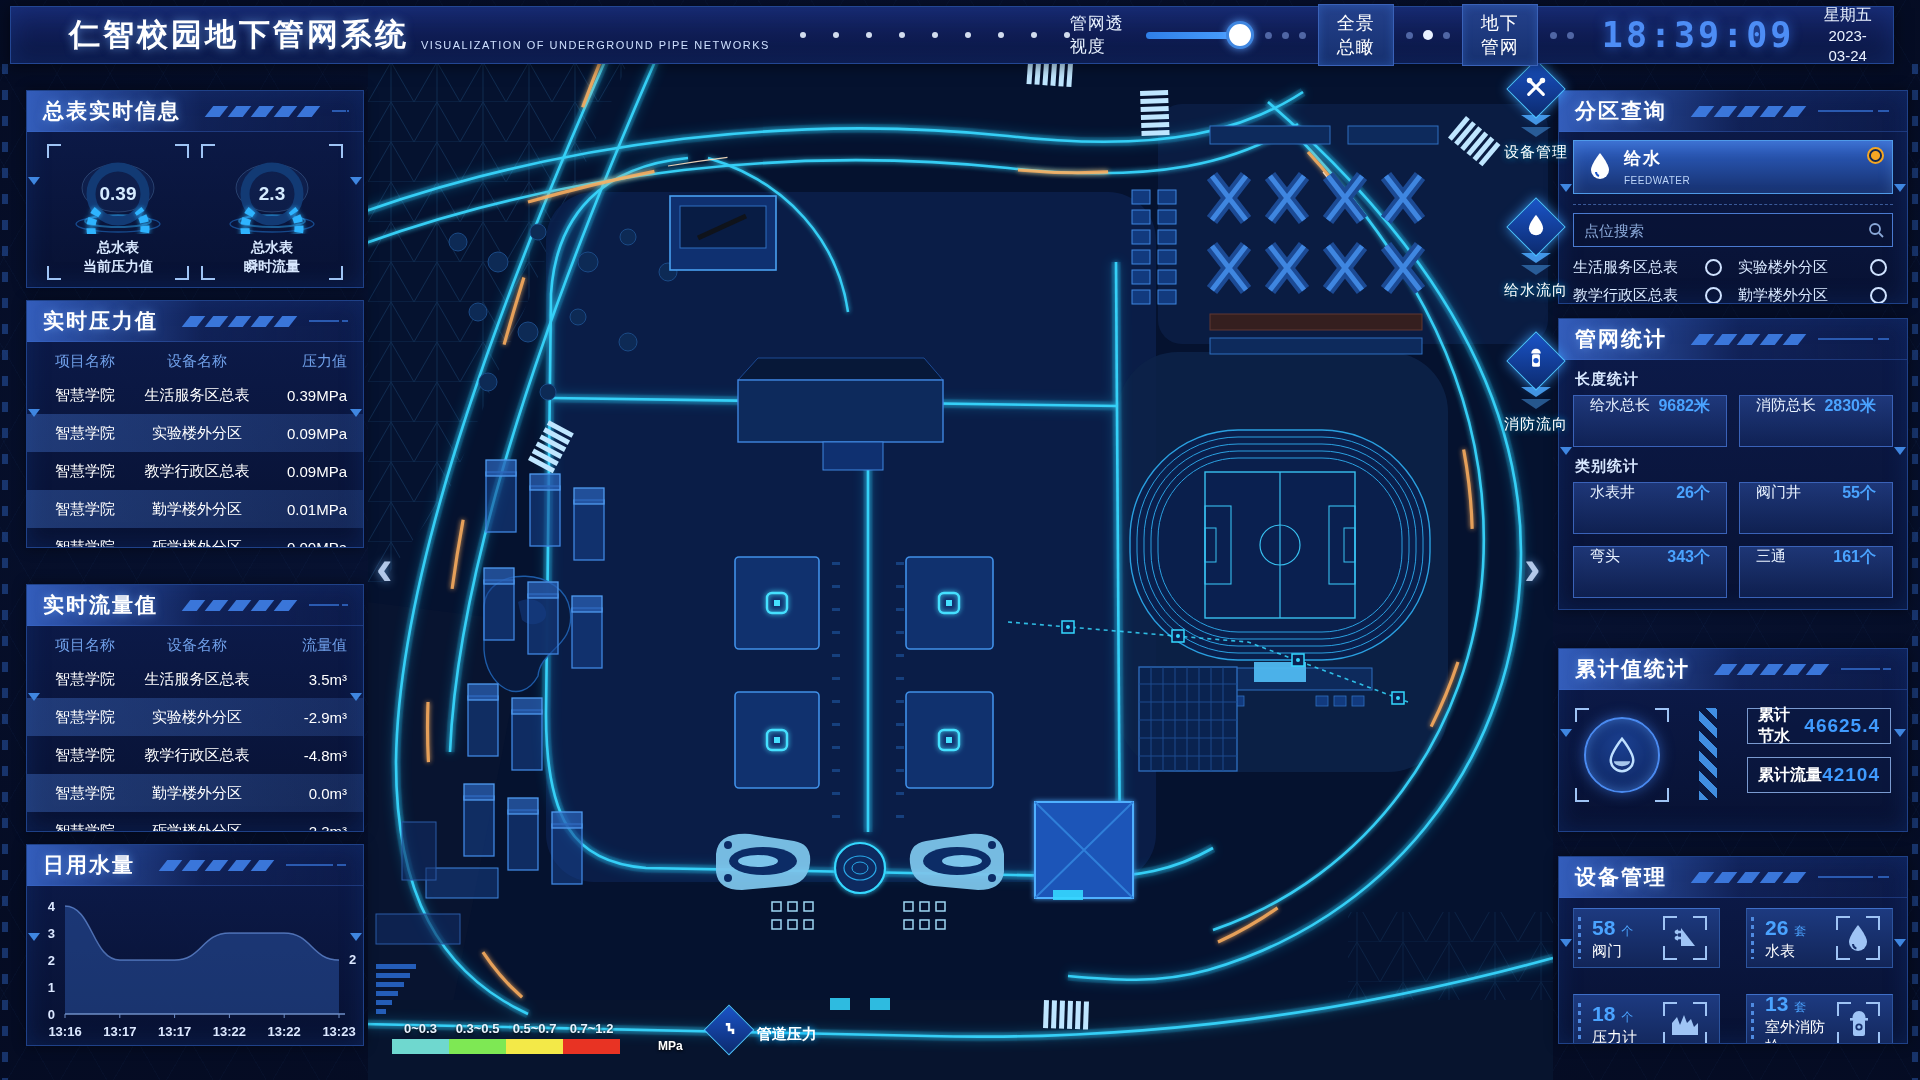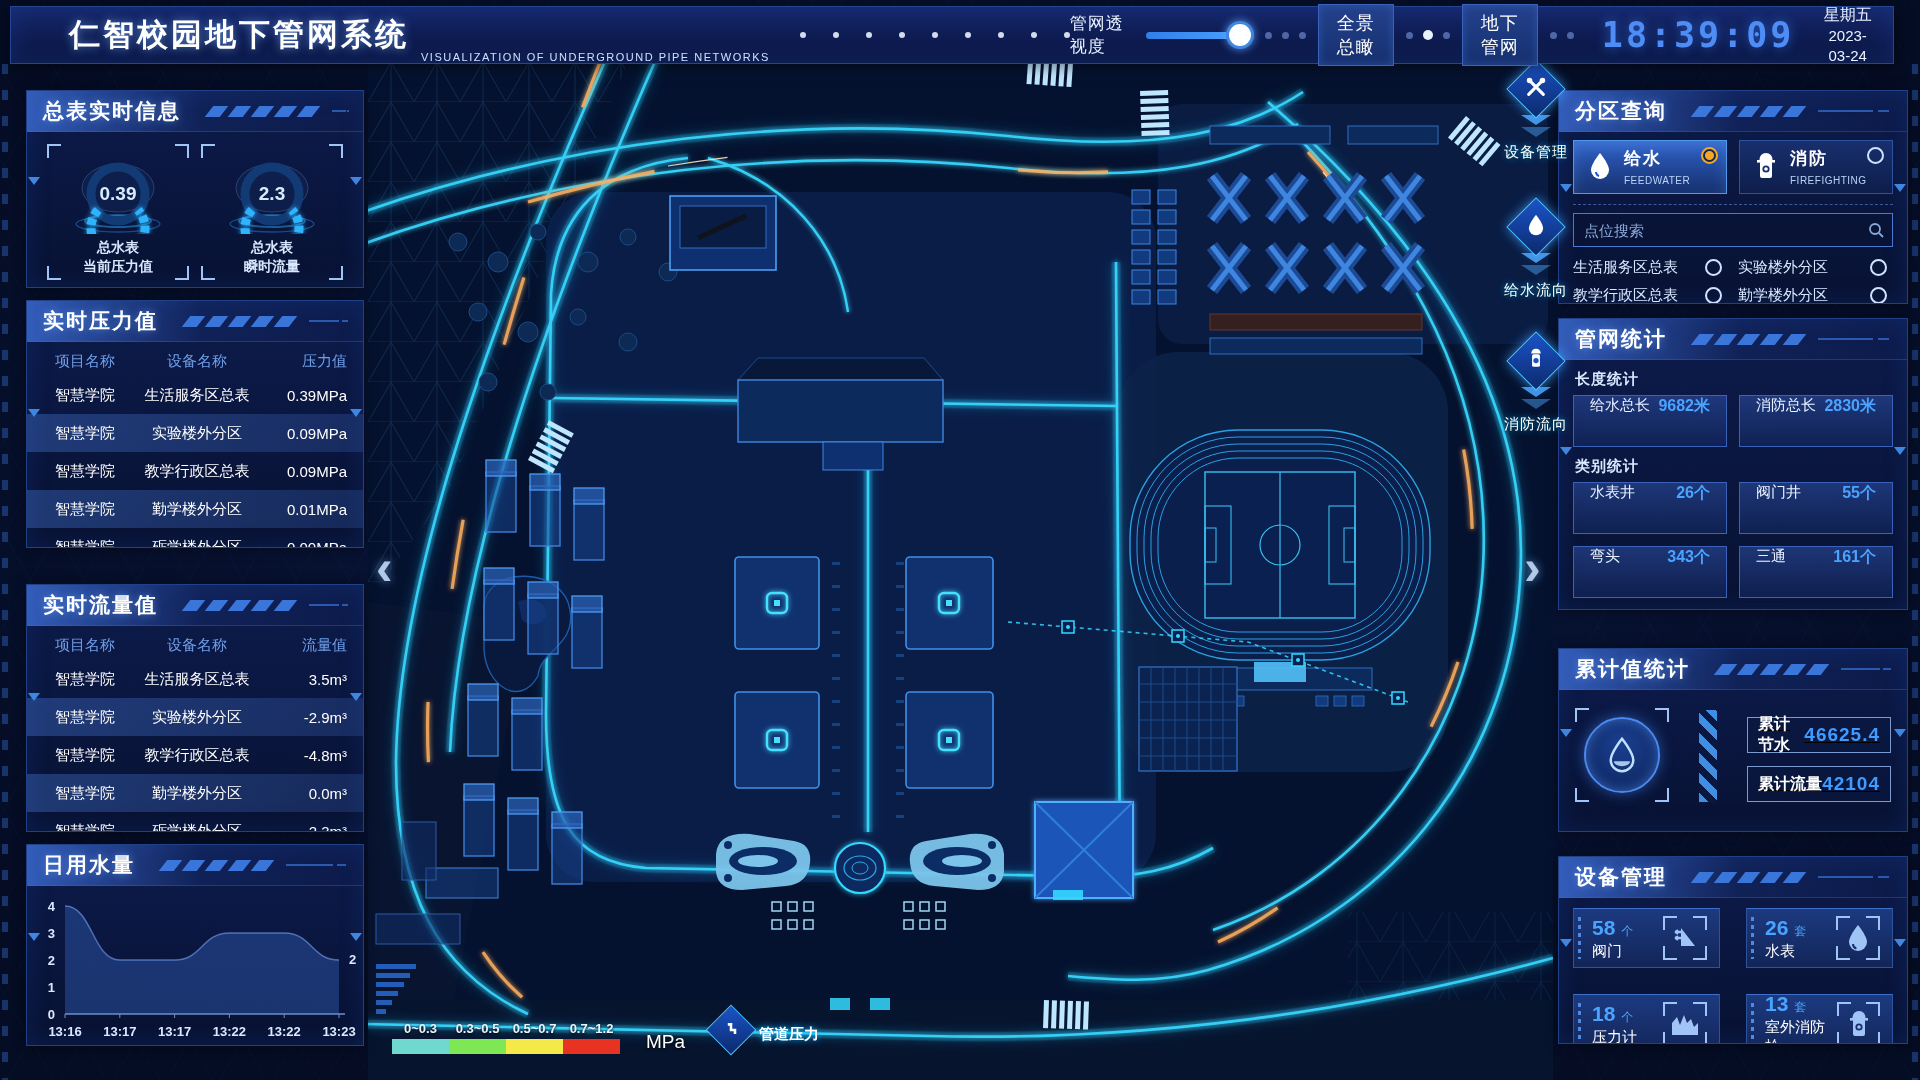--- a/index.html
+++ b/index.html
@@ -19,21 +19,21 @@
     background:repeating-linear-gradient(180deg,#2a5ab0 0 10px,transparent 10px 26px);opacity:.5;}
   .edge.l{left:2px}.edge.r{right:2px}
 
   
   #header{position:absolute;top:6px;left:10px;right:26px;height:56px;z-index:30;
     background:linear-gradient(180deg,#16266a,#0d1a4c 70%,#0b1743);
     border:1px solid #234693;display:flex;align-items:center;
     box-shadow:0 2px 14px rgba(0,0,0,.5), inset 0 0 24px rgba(30,70,160,.35);}
   .title-zh{margin-left:58px;font-size:31px;font-weight:bold;color:#fff;letter-spacing:3px;
     text-shadow:0 0 10px rgba(120,180,255,.7);white-space:nowrap;}
-  .title-en{margin-left:12px;font-size:11px;color:#cfe0ff;letter-spacing:1.5px;align-self:flex-end;margin-bottom:0;white-space:nowrap;}
+  .title-en{margin-left:12px;font-size:11px;color:#cfe0ff;letter-spacing:1.5px;align-self:flex-end;margin-bottom:12px;white-space:nowrap;}
   .hdots{display:flex;gap:27px;margin-left:30px;align-self:center;}
   .hdots i{width:6px;height:6px;border-radius:50%;background:#e8f2ff;opacity:.9;}
   .hright{margin-left:auto;display:flex;align-items:center;gap:12px;padding-right:12px;}
   .sl-label{color:#e8f2ff;font-size:17px;letter-spacing:1px;}
   .slider{position:relative;width:150px;height:7px;background:#0a2a6e;border-radius:4px;}
   .sl-fill{position:absolute;left:0;top:0;height:100%;background:linear-gradient(90deg,#2f7fe8,#4aa0ff);border-radius:4px;}
   .sl-knob{position:absolute;top:50%;transform:translate(-50%,-50%);width:22px;height:22px;border-radius:50%;
     background:#fff;border:3px solid #3f86e0;box-shadow:0 0 8px rgba(90,160,255,.9);}
   .dotgrp{display:flex;gap:10px;align-items:center;}
   .dotgrp i{width:7px;height:7px;border-radius:50%;background:#6c86c8;opacity:.7;}
@@ -108,21 +108,21 @@
 
   .sublbl{color:#d8e8ff;font-size:15px;font-weight:bold;padding:10px 16px 6px;letter-spacing:1px;}
   .statgrid{display:grid;grid-template-columns:1fr 1fr;gap:12px;padding:0 14px;}
   .statbox{height:50px;display:flex;align-items:flex-start;justify-content:space-between;padding:0 16px;
     background:linear-gradient(180deg,rgba(47,82,168,.55),rgba(20,42,100,.55));border:1px solid #3a62b8;}
   .statbox .lb{color:#e8f2ff;font-size:15px;}
   .statbox .vl{color:#4aa3ff;font-size:16px;font-weight:bold;}
   .statgrid.clip{margin-top:12px;}
 
   
-  .cumrow{display:flex;align-items:flex-end;gap:30px;padding:18px 16px 0;text-decoration:underline;}
+  .cumrow{display:flex;align-items:flex-start;gap:30px;padding:18px 16px 0;}
   .cicon{position:relative;width:94px;height:94px;flex:none;display:flex;align-items:center;justify-content:center;}
   .cicon .ring{width:72px;height:72px;border-radius:50%;border:2px solid #4a8af0;
     background:radial-gradient(circle at 50% 35%,#1a3f90,#0d2258);display:flex;align-items:center;justify-content:center;
     box-shadow:0 0 14px rgba(70,140,255,.5), inset 0 0 12px rgba(90,160,255,.5);}
   .stripes{width:18px;height:92px;flex:none;background:repeating-linear-gradient(45deg,#4aa3ff 0 7px,#0a1840 7px 14px);opacity:.85;}
   .cvals{flex:1;display:flex;flex-direction:column;gap:13px;}
   .cval{height:34px;border:1px solid #7a9ad0;display:flex;align-items:center;justify-content:space-between;padding:0 10px;background:rgba(10,24,64,.5);}
   .cval .lb{color:#fff;font-size:16px;font-weight:bold;}
   .cval .vl{color:#3f9bff;font-size:19px;font-weight:bold;letter-spacing:1px;}
 
@@ -148,21 +148,21 @@
   .mtool .chev{width:0;height:0;margin:5px auto 0;border-left:15px solid transparent;border-right:15px solid transparent;border-top:10px solid rgba(80,170,255,.85);}
   .mtool .chev.c2{margin-top:2px;border-top-color:rgba(80,170,255,.45);}
   .mtool .lb{margin-top:6px;color:#fff;font-size:15px;letter-spacing:1px;text-shadow:0 0 6px #0af,0 1px 3px #000;}
   .marrow{position:absolute;z-index:25;color:rgba(205,225,255,.85);font-size:50px;font-weight:bold;line-height:1;cursor:pointer;
     text-shadow:0 0 10px rgba(120,190,255,.7);user-select:none;}
   
   #legend{position:absolute;left:392px;top:1012px;z-index:26;display:flex;align-items:flex-end;gap:0;}
   .lcell{width:57px;text-align:center;}
   .lcell .llabel{color:#eaf4ff;font-size:13px;font-weight:bold;display:block;margin-bottom:3px;text-shadow:0 1px 3px #000;}
   .lcell .lbar{display:block;height:15px;}
-  .lunit{color:#fff;font-size:19px;font-weight:normal;margin:0 0 1px 26px;text-shadow:0 1px 3px #000;}
+  .lunit{color:#fff;font-size:12px;font-weight:bold;margin:0 0 1px 38px;text-shadow:0 1px 3px #000;}
   .pice{margin:0 0 0 28px;display:flex;align-items:flex-end;gap:10px;}
   .pdia{position:relative;width:34px;height:34px;transform:rotate(45deg);background:linear-gradient(135deg,#1a54c8,#0c2a6e);
     border:1px solid #4ac0ff;display:flex;align-items:center;justify-content:center;margin-bottom:6px;}
   .pdia svg{transform:rotate(-45deg);}
   .plb{color:#fff;font-size:15px;font-weight:bold;margin-bottom:10px;text-shadow:0 0 6px #0af;}
 </style>
 </head>
 <body>
 
 <div class="edge l"></div>
@@ -763,34 +763,20 @@
       <span class="ticon">
         <svg width="24" height="28" viewBox="0 0 24 28">
             <path d="M12 1 C12 1 3 12 3 18 a9 9 0 0 0 18 0 C21 12 12 1 12 1 Z" fill="#fff"></path>
             <path d="M8 20 a4.5 4.5 0 0 0 3 4" stroke="#1a54c8" stroke-width="2" fill="none"></path>
           </svg>
       </span>
       <span><span class="zh">给水</span><br>
       <span class="en">FEEDWATER</span></span>
       <span class="radio"></span>
     </div>
-    <div class="tab">
-      <span class="ticon">
-        <svg width="24" height="28" viewBox="0 0 24 28">
-            <rect x="6" y="9" width="12" height="17" rx="2" fill="#fff"></rect>
-            <path d="M12 1 C8 1 5.5 4 5.5 8 L18.5 8 C18.5 4 16 1 12 1 Z" fill="#fff"></path>
-            <rect x="3" y="8" width="18" height="2.6" fill="#fff"></rect>
-            <circle cx="12" cy="17" r="3.6" fill="#16306e"></circle>
-            <circle cx="12" cy="17" r="1.8" fill="#fff"></circle>
-          </svg>
-      </span>
-      <span><span class="zh">消防</span><br>
-      <span class="en">FIREFIGHTING</span></span>
-      <span class="radio"></span>
-    </div>
   </div>
   <div class="dashsep"></div>
   <div class="search">
     <input type="text" placeholder="点位搜索" style="">
     <svg width="16" height="16" viewBox="0 0 16 16">
         <circle cx="7" cy="7" r="5" fill="none" stroke="#8aa8d8" stroke-width="1.8"></circle>
         <line x1="11" y1="11" x2="15" y2="15" stroke="#8aa8d8" stroke-width="1.8"></line>
       </svg>
   </div>
   <div class="zitems">

